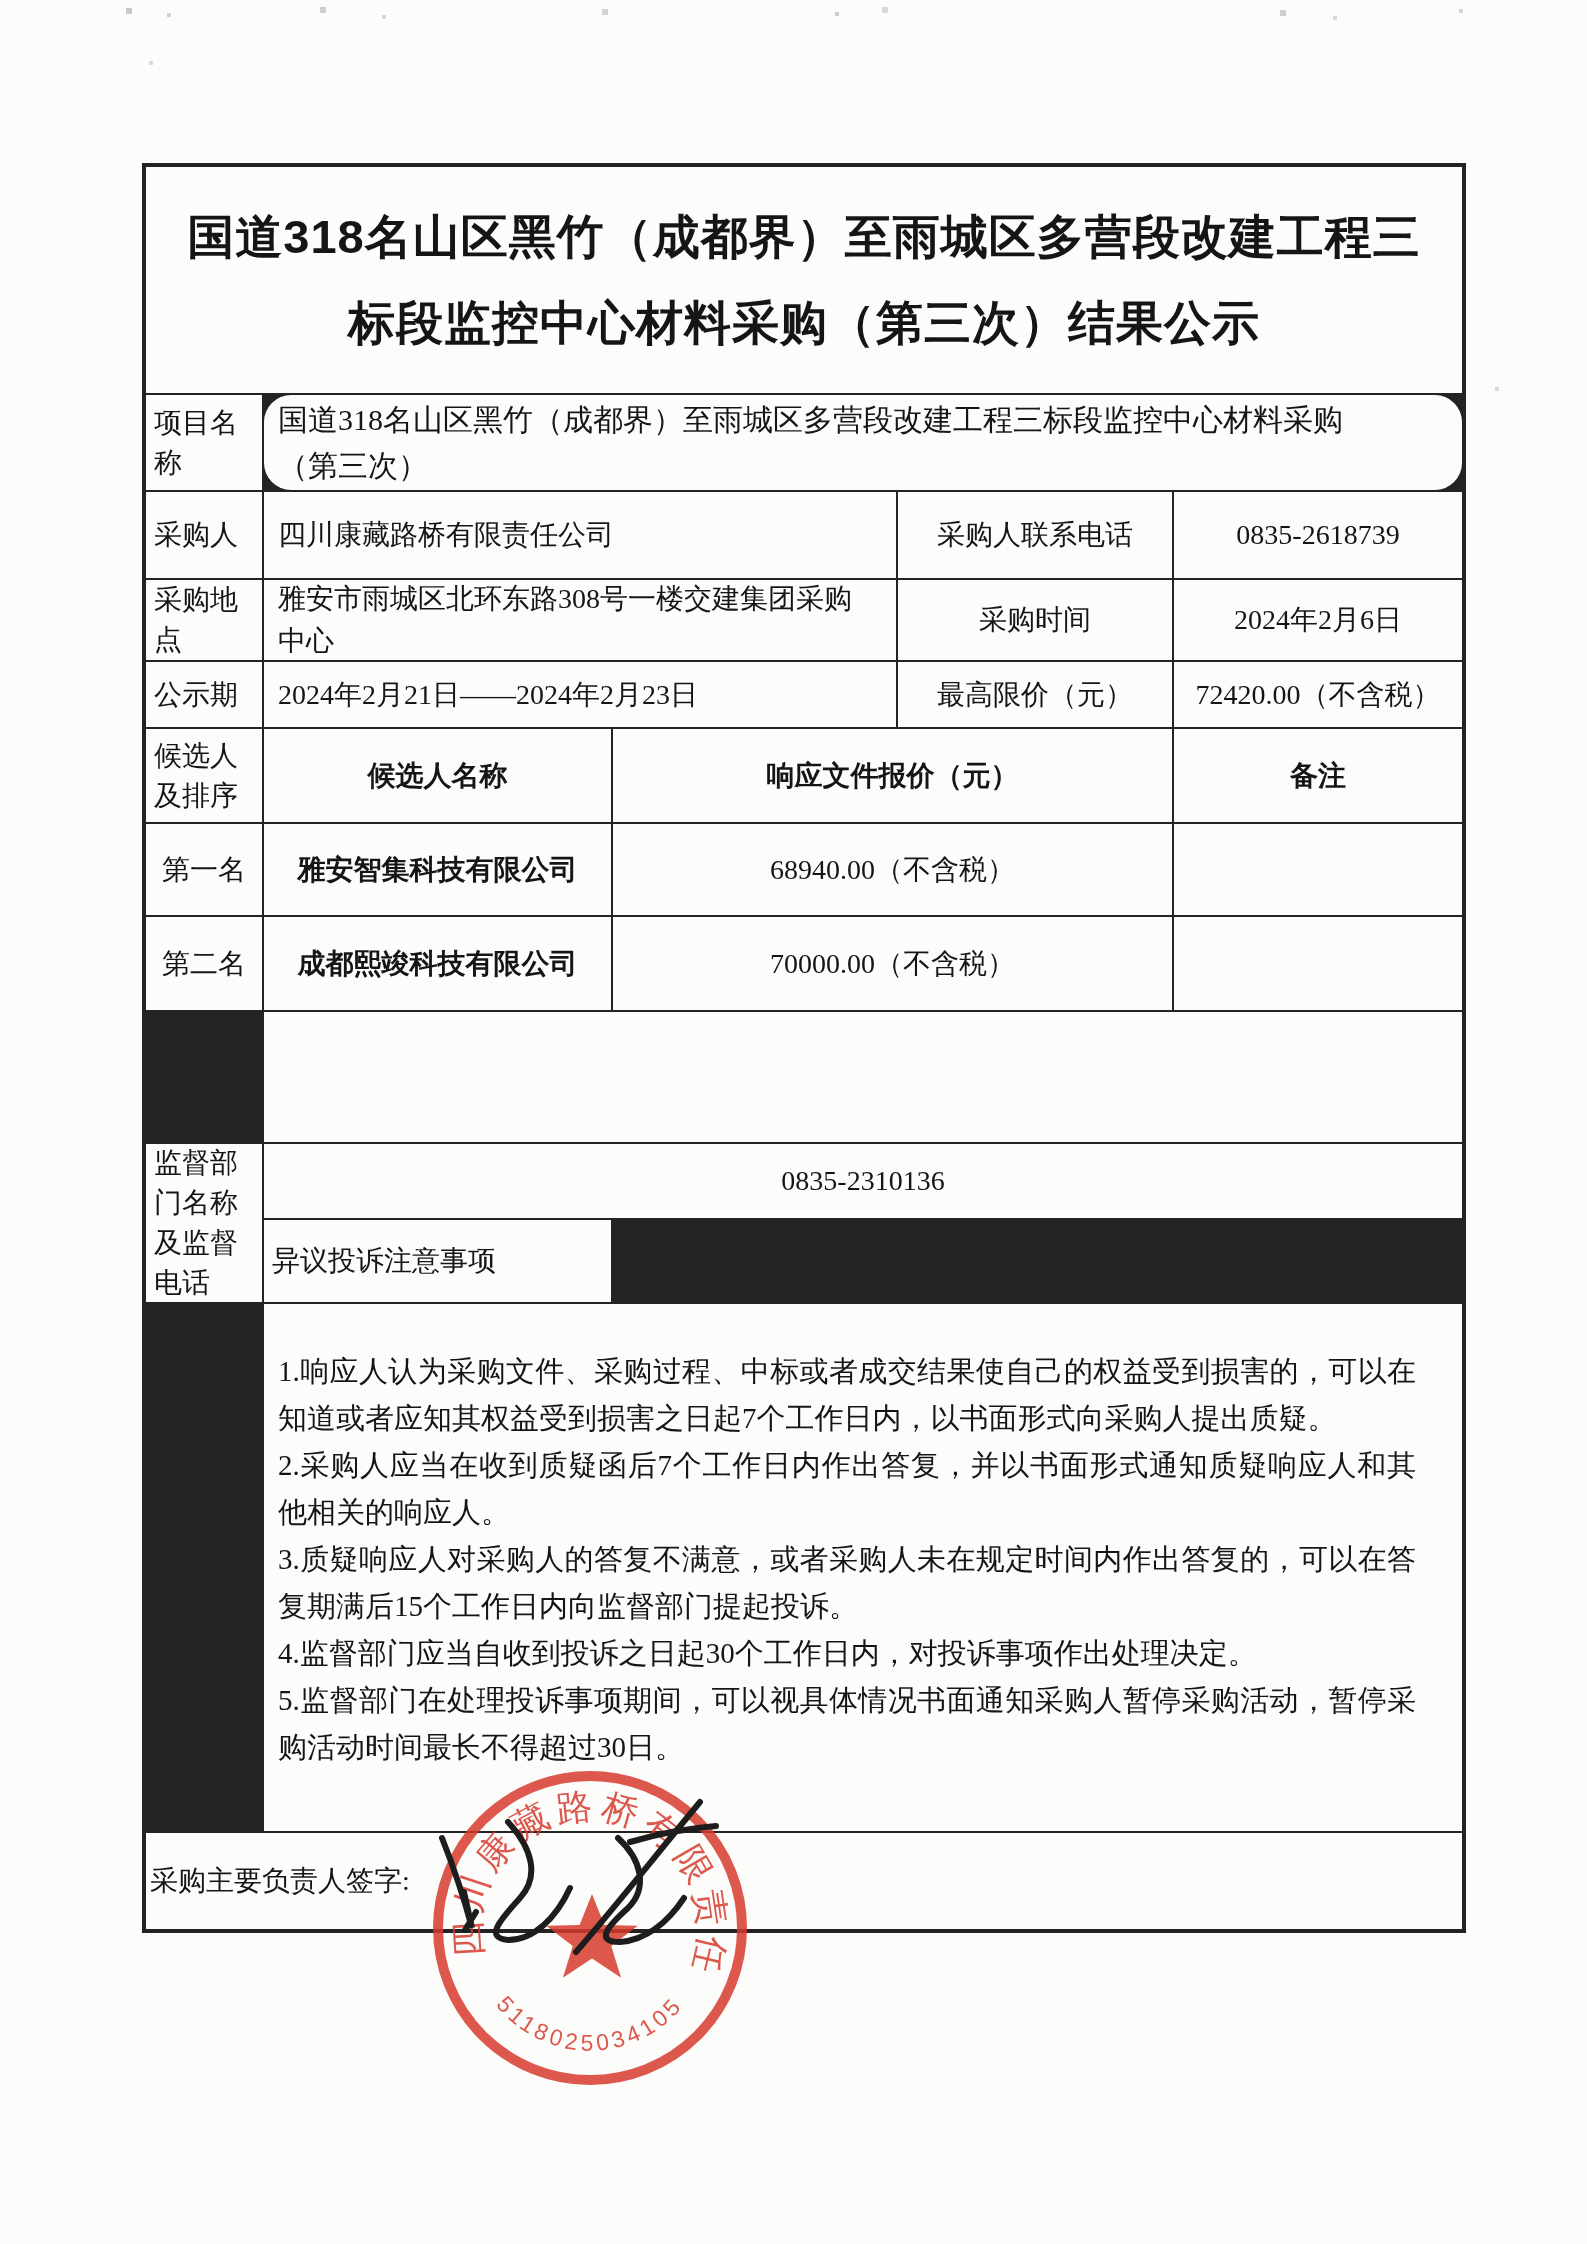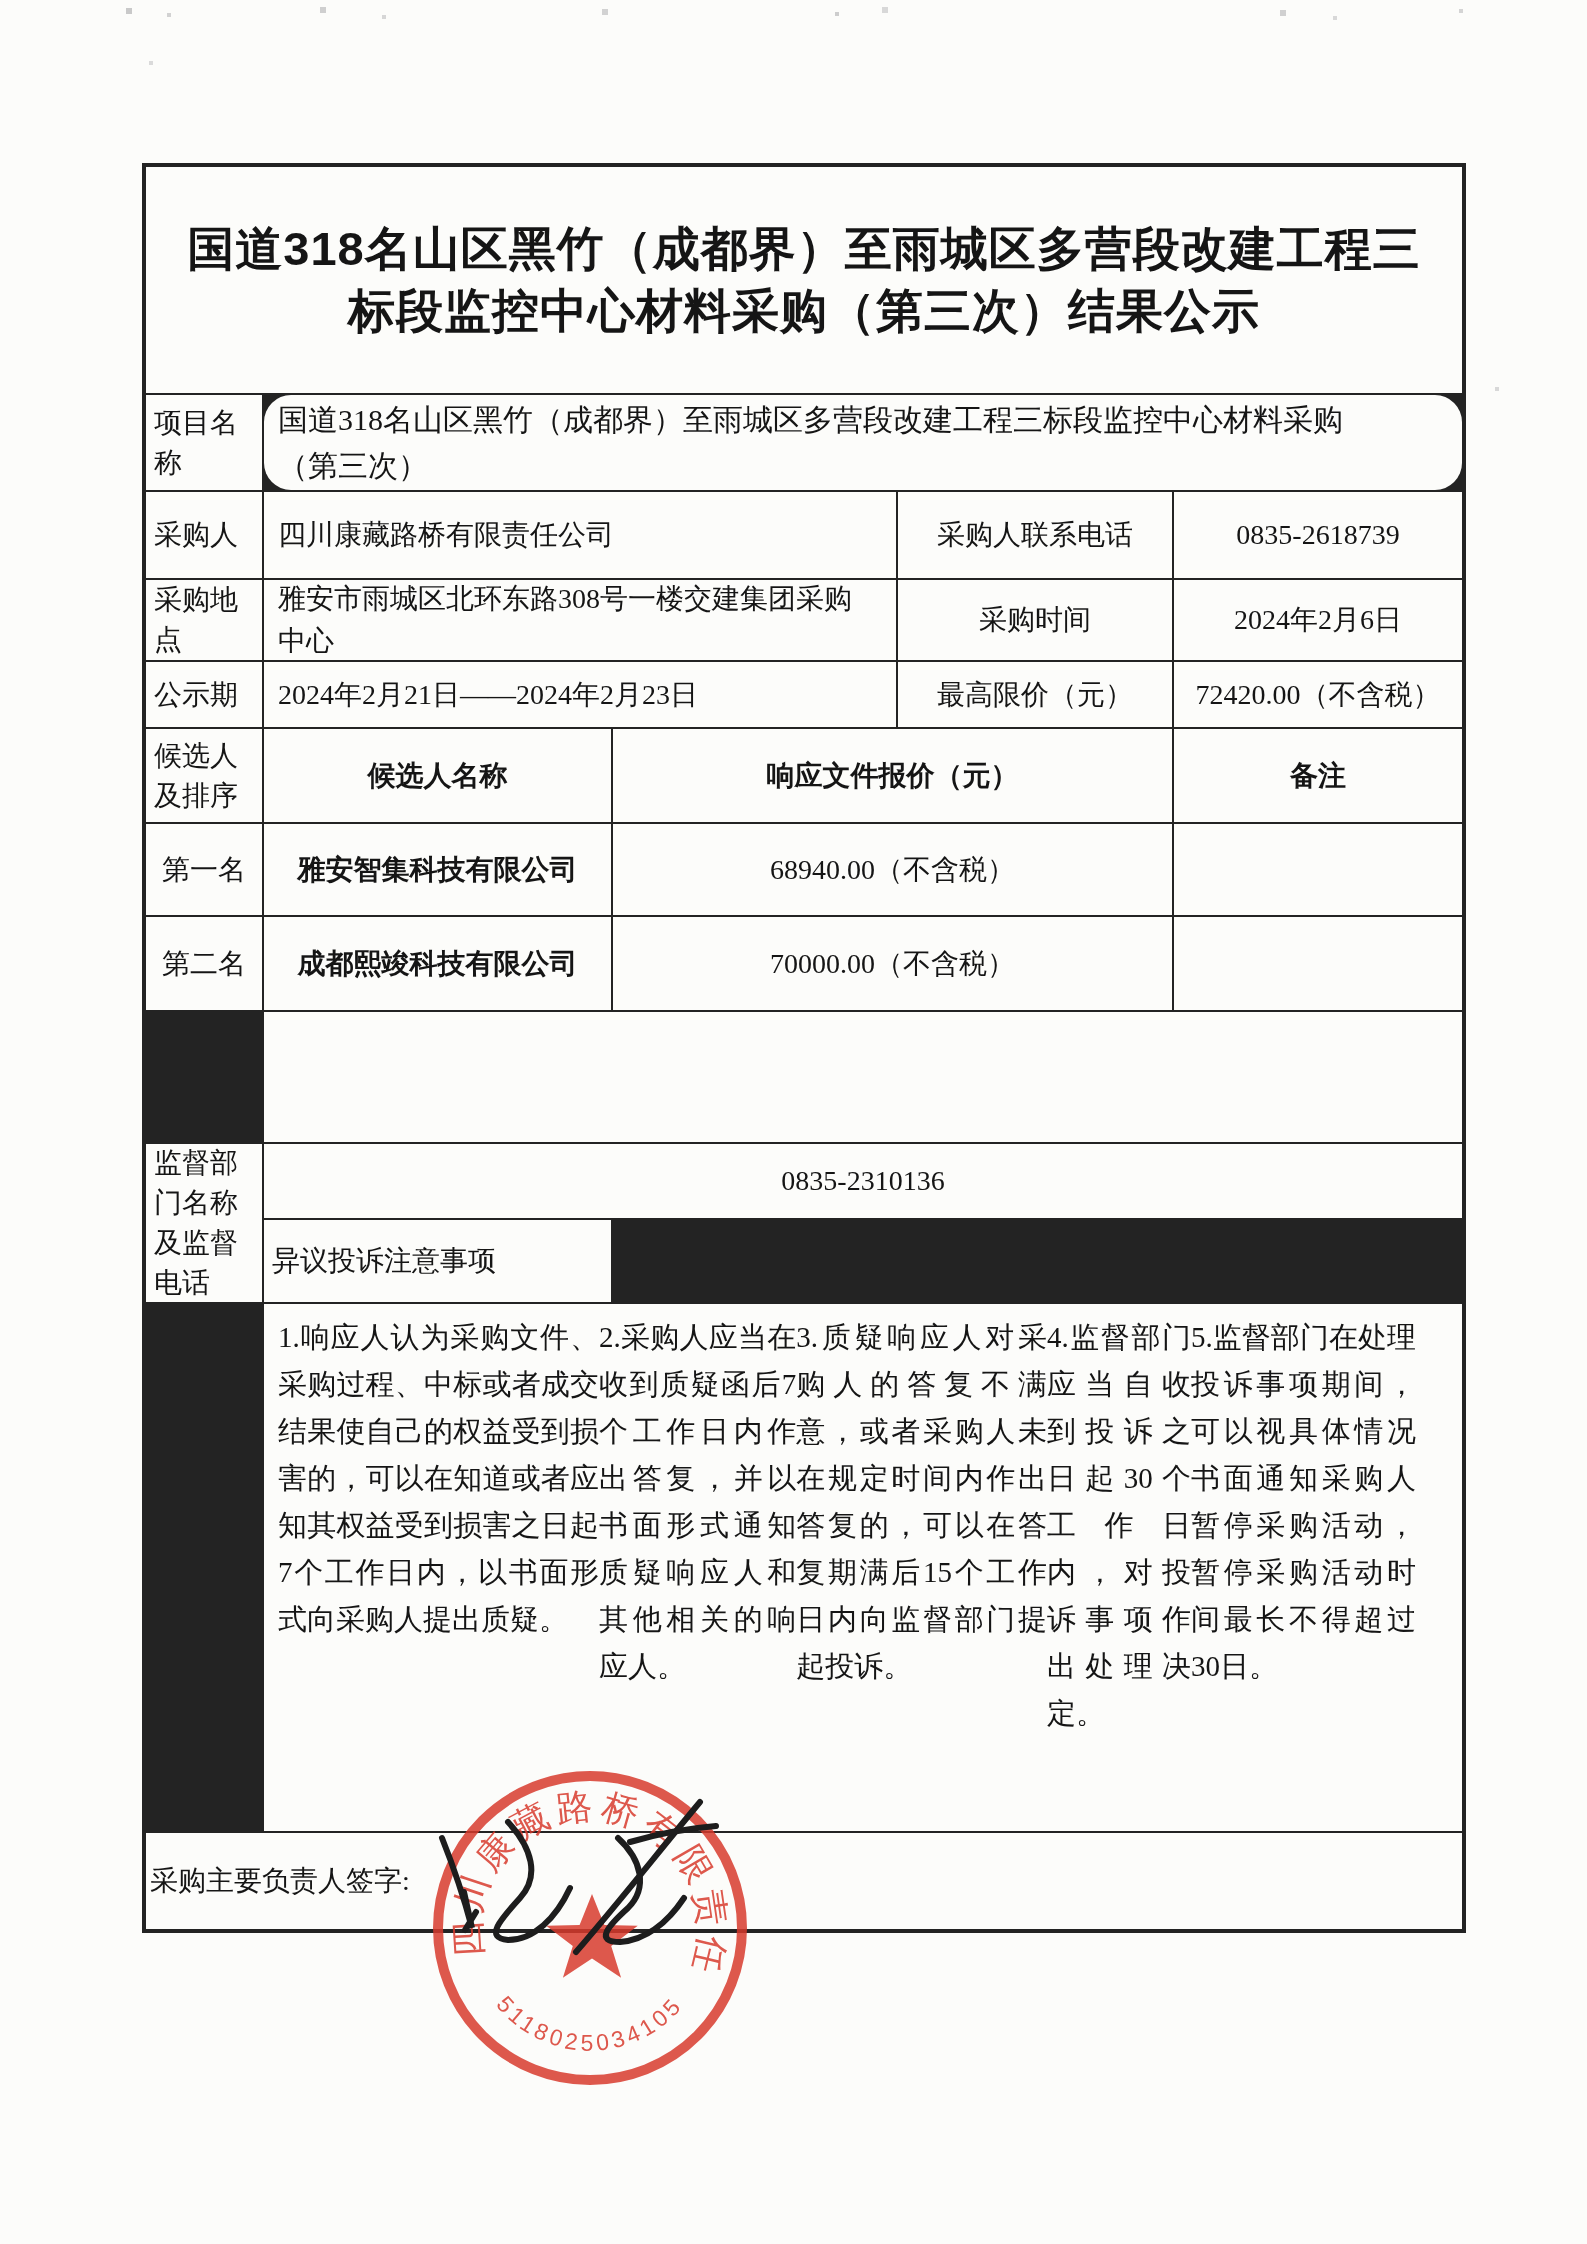--- a/index.html
+++ b/index.html
@@ -15,25 +15,25 @@
     display:grid;grid-template-columns:116px 347px 283px 274px 288px;
     grid-template-rows:226px 95px 86px 80px 65px 93px 91px 93px 130px 74px 82px 527px 96px;
     gap:2px;border:4px solid #232323;background:#232323;}
   .cell{background:#fcfcfa;display:flex;align-items:center;font-size:28px;line-height:40px;
         box-sizing:border-box;overflow:hidden;}
   .lab{padding:6px 8px;text-align:left;}
   .cen{justify-content:center;text-align:center;}
   .lft{padding:6px 14px;}
   .title-cell{grid-column:1/6;justify-content:center;}
   .title-text{font-family:"Liberation Sans","DejaVu Sans",sans-serif;font-weight:700;
-      font-size:47px;line-height:62px;text-align:center;padding:0 18px;letter-spacing:1px;}
+      font-size:47px;line-height:86px;text-align:center;padding:0 18px;letter-spacing:1px;}
   .project-val{font-size:30px;line-height:46px;padding:6px 60px 6px 14px;border-radius:27px;}
   .loc-val{padding:6px 40px 6px 14px;line-height:42px;}
   .bold-name{font-weight:700;}
-  .objection{flex-direction:row;justify-content:center;align-items:stretch;
+  .objection{flex-direction:column;justify-content:center;align-items:stretch;
      padding:10px 46px 26px 14px;font-size:29px;line-height:47px;}
   .objection p{margin:0;text-align:justify;}
   .sig-row{grid-column:1/6;font-size:28px;padding:6px 4px;}
   .overlay{position:absolute;pointer-events:none;}
 </style>
 </head>
 <body>
 
 <div class="page">
   <div class="specks"></div>

